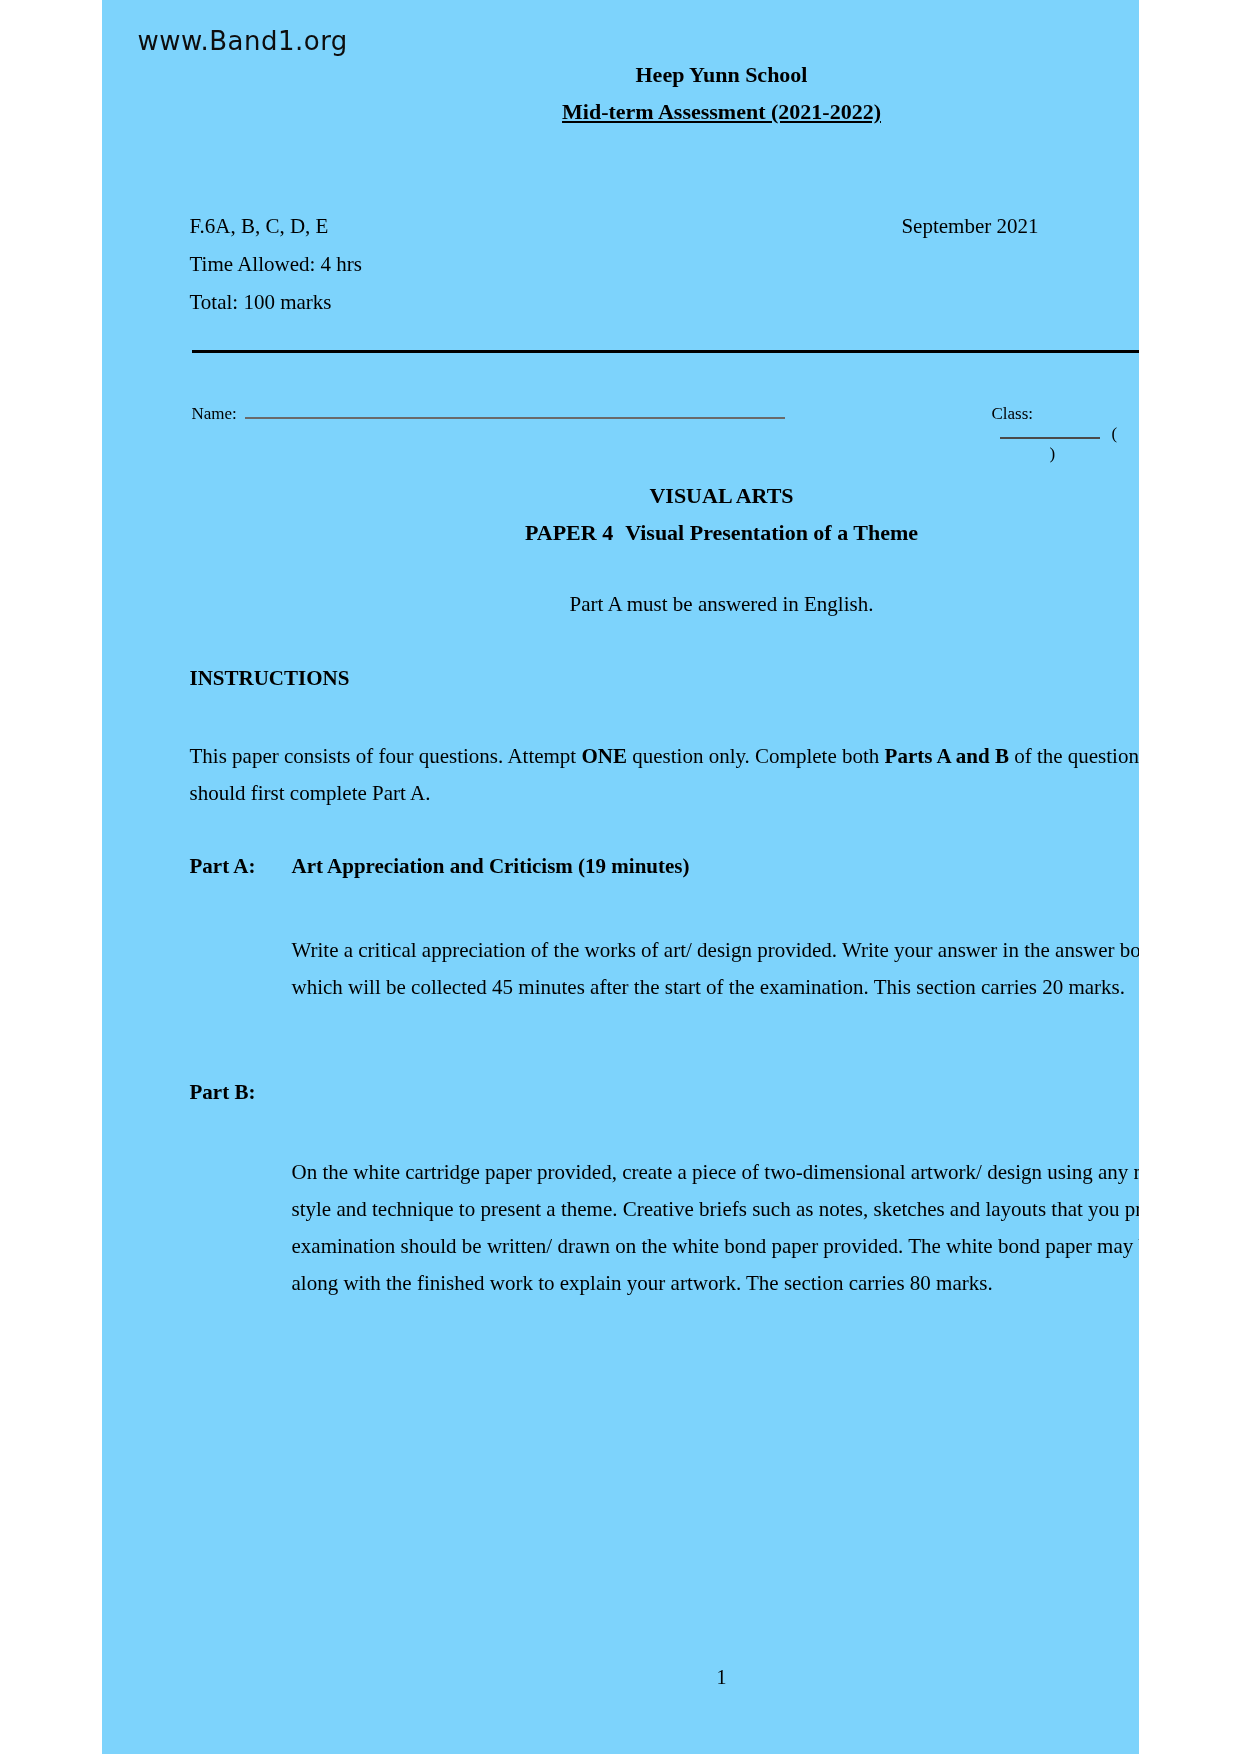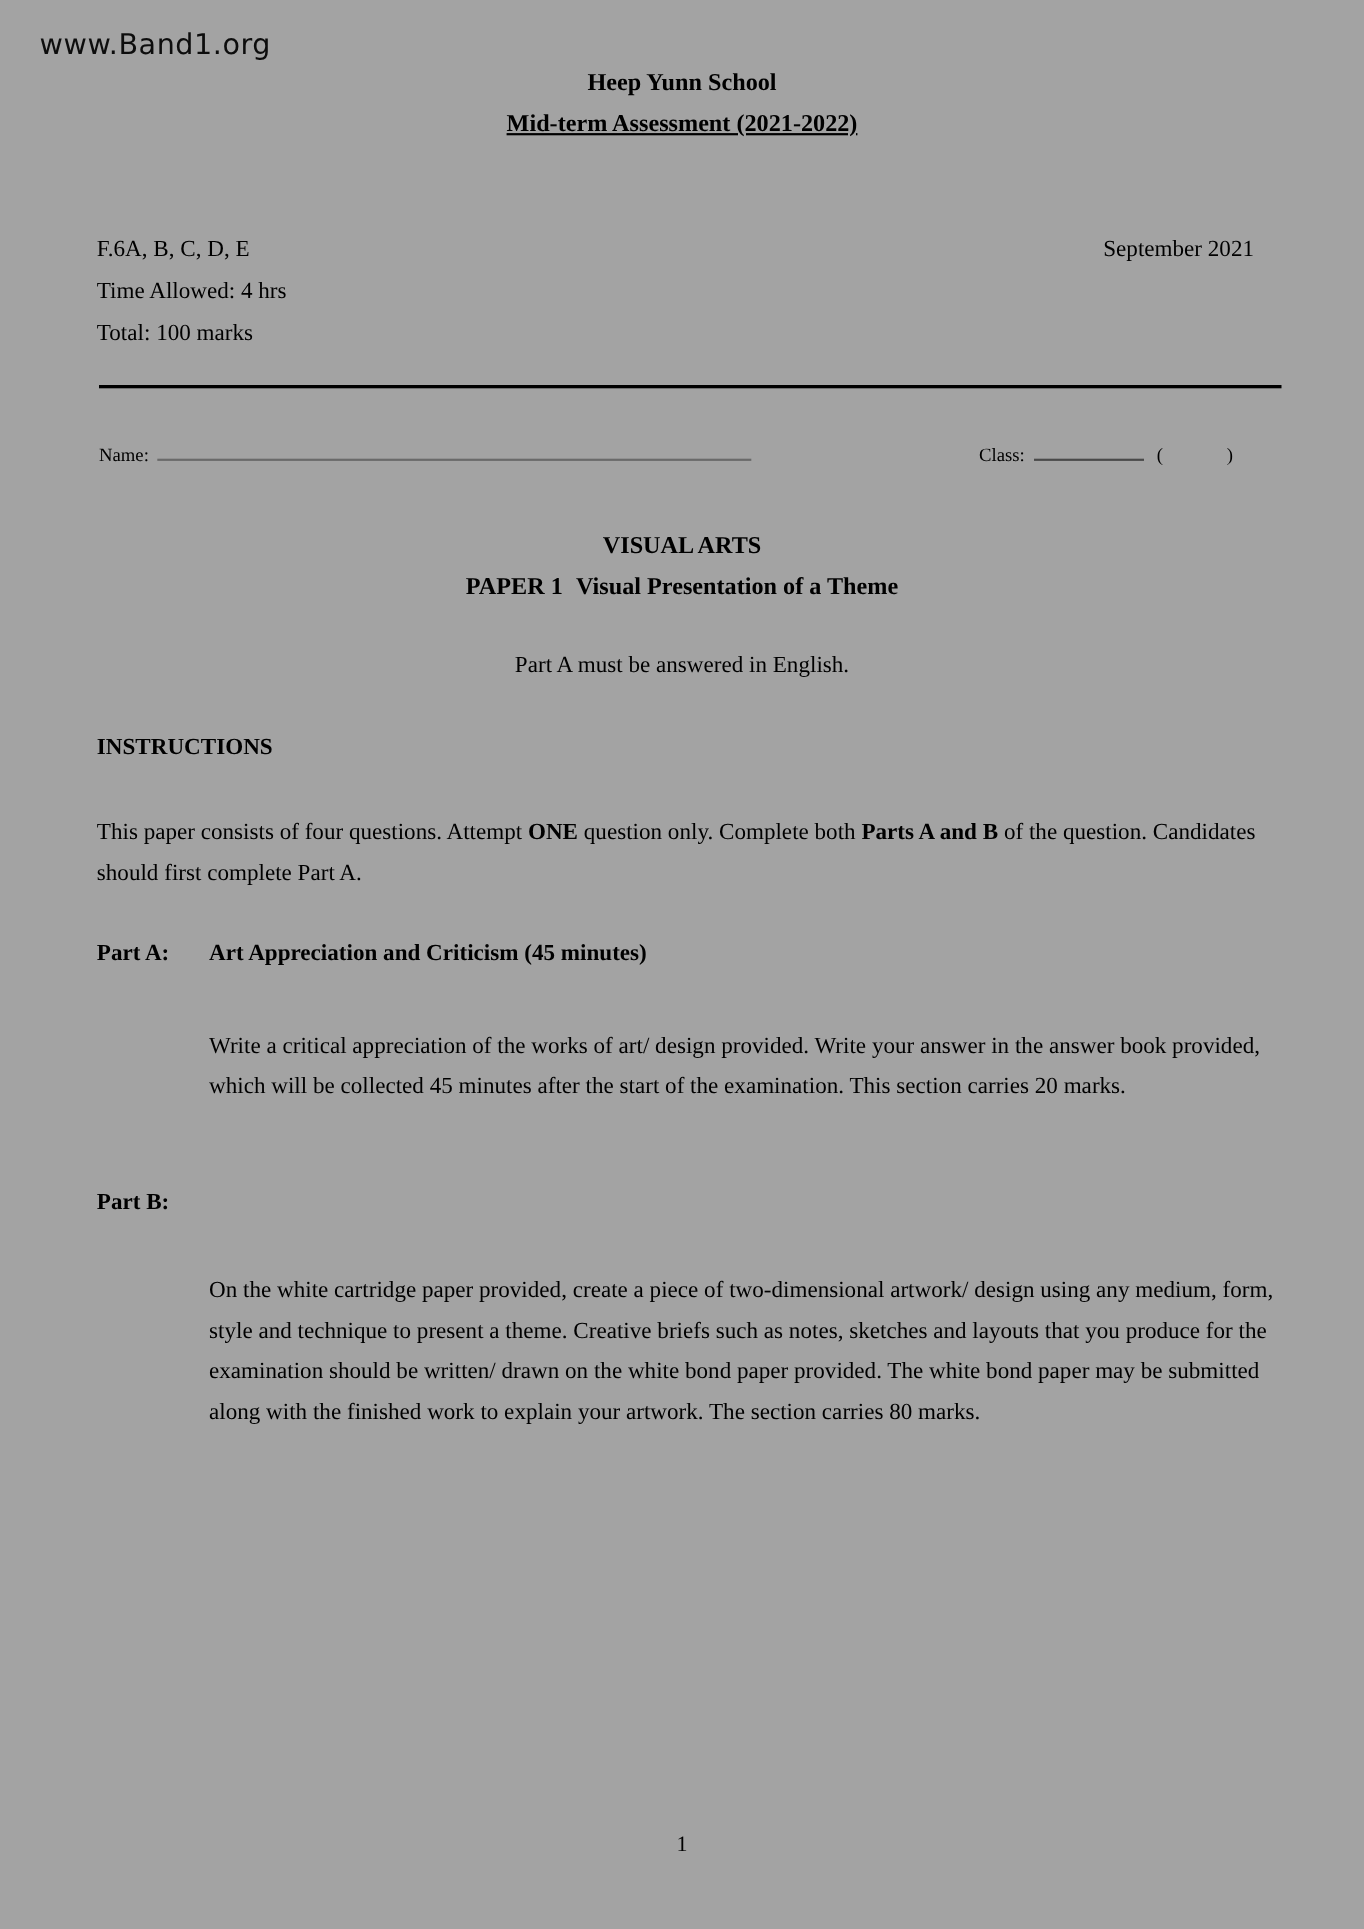--- a/index.html
+++ b/index.html
@@ -2,24 +2,24 @@
 <html><head>
 <meta charset="utf-8">
 <style>
   html, body {
     margin: 0;
     padding: 0;
     background: #ffffff;
   }
   .page {
     position: relative;
-    width: 1240px;
+    width: 1037px;
     height: 1754px;
     margin: 0 auto;
-    background: #a3a3a3;
+    background: #7dd3fc;
     font-family: "Liberation Serif", serif;
     color: #000000;
     overflow: hidden;
   }
   .abs { position: absolute; }
   .watermark {
     left: 36px; top: 26px;
     font-family: "DejaVu Sans", sans-serif;
     font-size: 26px;
     color: #0d0d0d;
@@ -117,31 +117,31 @@
   <div class="abs fieldrow" style="left: 90px; top: 404px;">
     <span>Name:</span><span class="blank name-blank"></span>
   </div>
 
   <div class="abs fieldrow" style="left: 890px; top: 404px;">
     <span>Class:</span><span class="blank class-blank"></span><span>(</span><span class="paren-gap"></span><span>)</span>
   </div>
 
   <div class="abs center-line hdr" style="top: 483px;">VISUAL ARTS</div>
   <div class="abs center-line hdr" style="top: 520px;">
-    <span>PAPER 1</span><span class="paper-subtitle-gap">Visual Presentation of a Theme</span>
+    <span>PAPER 4</span><span class="paper-subtitle-gap">Visual Presentation of a Theme</span>
   </div>
 
   <div class="abs center-line" style="top: 592px; font-size: 21px;">Part A must be answered in English.</div>
 
   <div class="abs part-label" style="top: 666px;">INSTRUCTIONS</div>
 
   <div class="abs intro body-text"><span>This paper consists of four questions. Attempt </span><span class="bold">ONE</span><span> question only. Complete both </span><span class="bold">Parts A and B</span><span> of the question. Candidates should first complete Part A.</span></div>
 
   <div class="abs part-label" style="top: 854px;">Part A:</div>
-  <div class="abs part-title" style="top: 854px;">Art Appreciation and Criticism (45 minutes)</div>
+  <div class="abs part-title" style="top: 854px;">Art Appreciation and Criticism (19 minutes)</div>
   <div class="abs part-body body-text" style="top: 932px;">Write a critical appreciation of the works of art/ design provided. Write your answer in the answer book provided, which will be collected 45 minutes after the start of the examination. This section carries 20 marks.</div>
 
   <div class="abs part-label" style="top: 1080px;">Part B:</div>
   <div class="abs part-body body-text" style="top: 1154px;">On the white cartridge paper provided, create a piece of two-dimensional artwork/ design using any medium, form, style and technique to present a theme. Creative briefs such as notes, sketches and layouts that you produce for the examination should be written/ drawn on the white bond paper provided. The white bond paper may be submitted along with the finished work to explain your artwork. The section carries 80 marks.</div>
 
   <div class="abs page-num">1</div>
 
 </div>
 
 </body></html>

